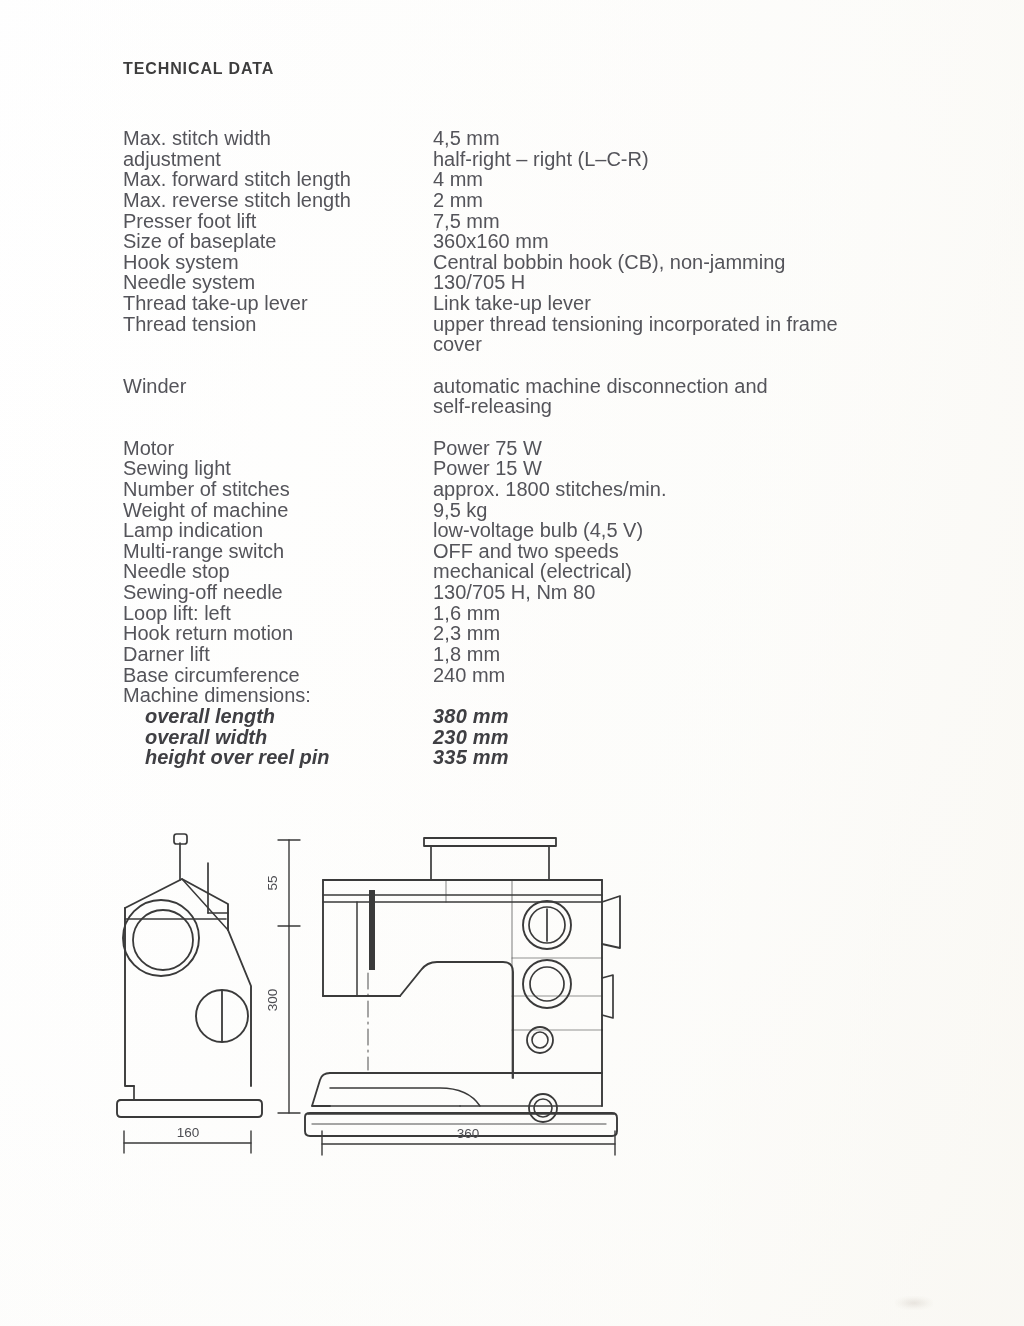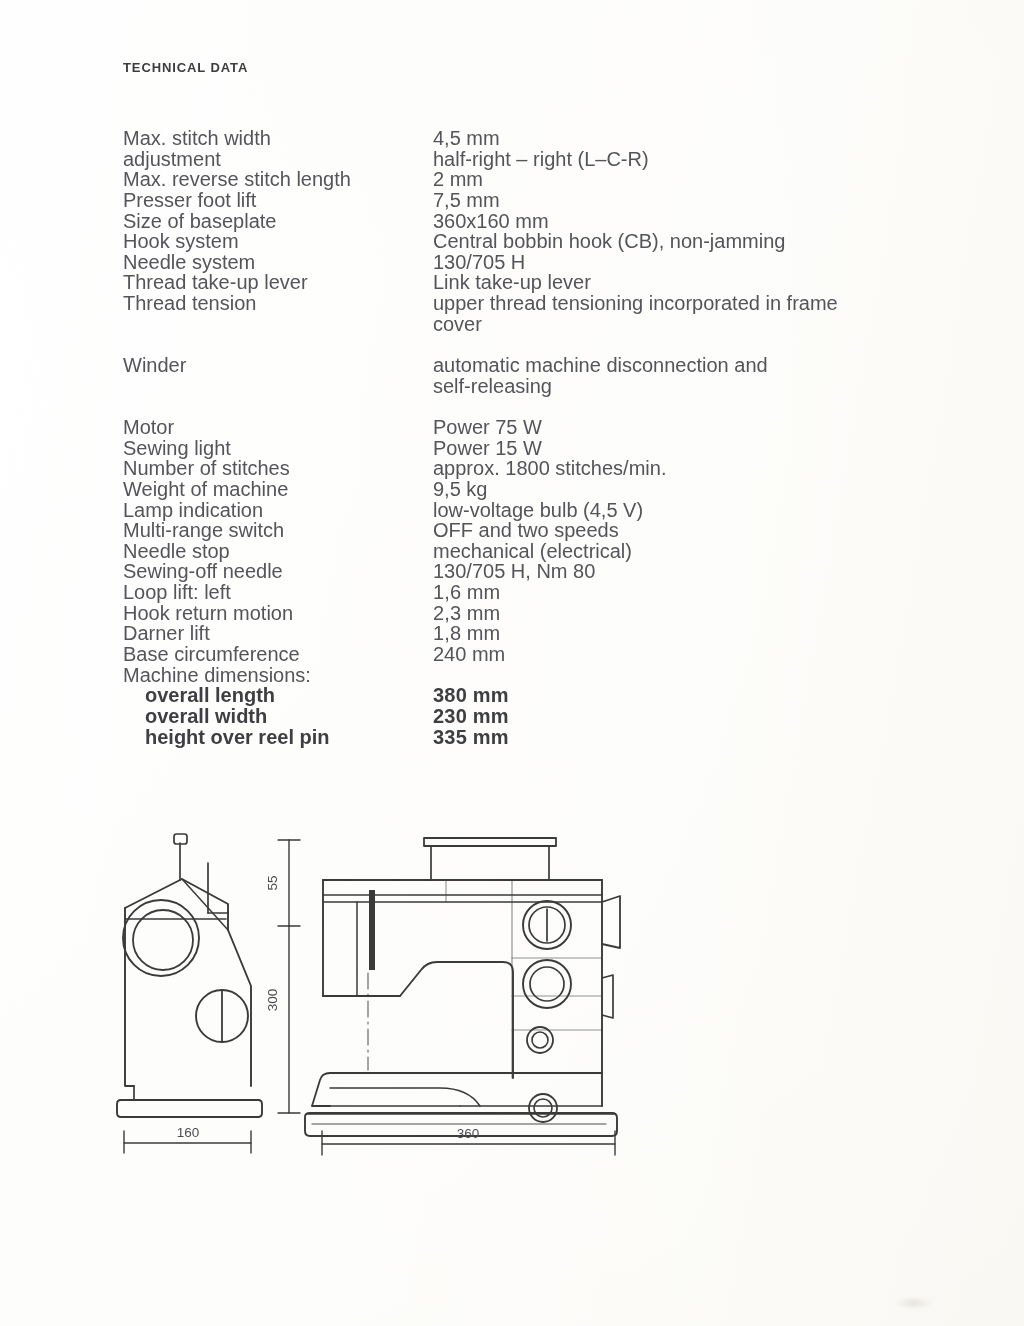--- a/index.html
+++ b/index.html
@@ -35,21 +35,21 @@
     height: 14px;
     background: radial-gradient(ellipse at center, rgba(190,180,170,0.30) 0%, rgba(220,215,205,0.12) 55%, rgba(255,255,255,0) 80%);
     pointer-events: none;
   }
 
   
   #title {
     position: absolute;
     left: 123px;
     top: 60px;
-    font-size: 13px;
+    font-size: 16px;
     font-weight: bold;
     letter-spacing: 0.9px;
     color: #3d3d3d;
     white-space: nowrap;
   }
 
   
   #spec-list {
     position: absolute;
     left: 123px;
@@ -85,20 +85,21 @@
   .spec-row.gap .value {
     top: 20.65px;
   }
   .spec-row.indent .label {
     left: 22px;
   }
   .spec-row.strong .label,
   .spec-row.strong .value {
     color: #3f3f43;
     font-weight: 600;
+    font-style: italic;
   }
   .spec-row.strong .value {
     letter-spacing: 0.2px;
   }
   .spec-row .value.spaced {
     letter-spacing: 0.1px;
   }
 
   
   #drawing {
@@ -128,20 +129,24 @@
 
   <div id="spec-list">
 
     <div class="spec-row">
       <span class="label">Max. stitch width</span>
       <span class="value">4,5 mm</span>
     </div>
     <div class="spec-row">
       <span class="label">adjustment</span>
       <span class="value">half-right – right (L–C-R)</span>
+    </div>
+    <div class="spec-row">
+      <span class="label">Max. forward stitch length</span>
+      <span class="value">4 mm</span>
     </div>
     <div class="spec-row">
       <span class="label">Max. reverse stitch length</span>
       <span class="value">2 mm</span>
     </div>
     <div class="spec-row">
       <span class="label">Presser foot lift</span>
       <span class="value">7,5 mm</span>
     </div>
     <div class="spec-row">

